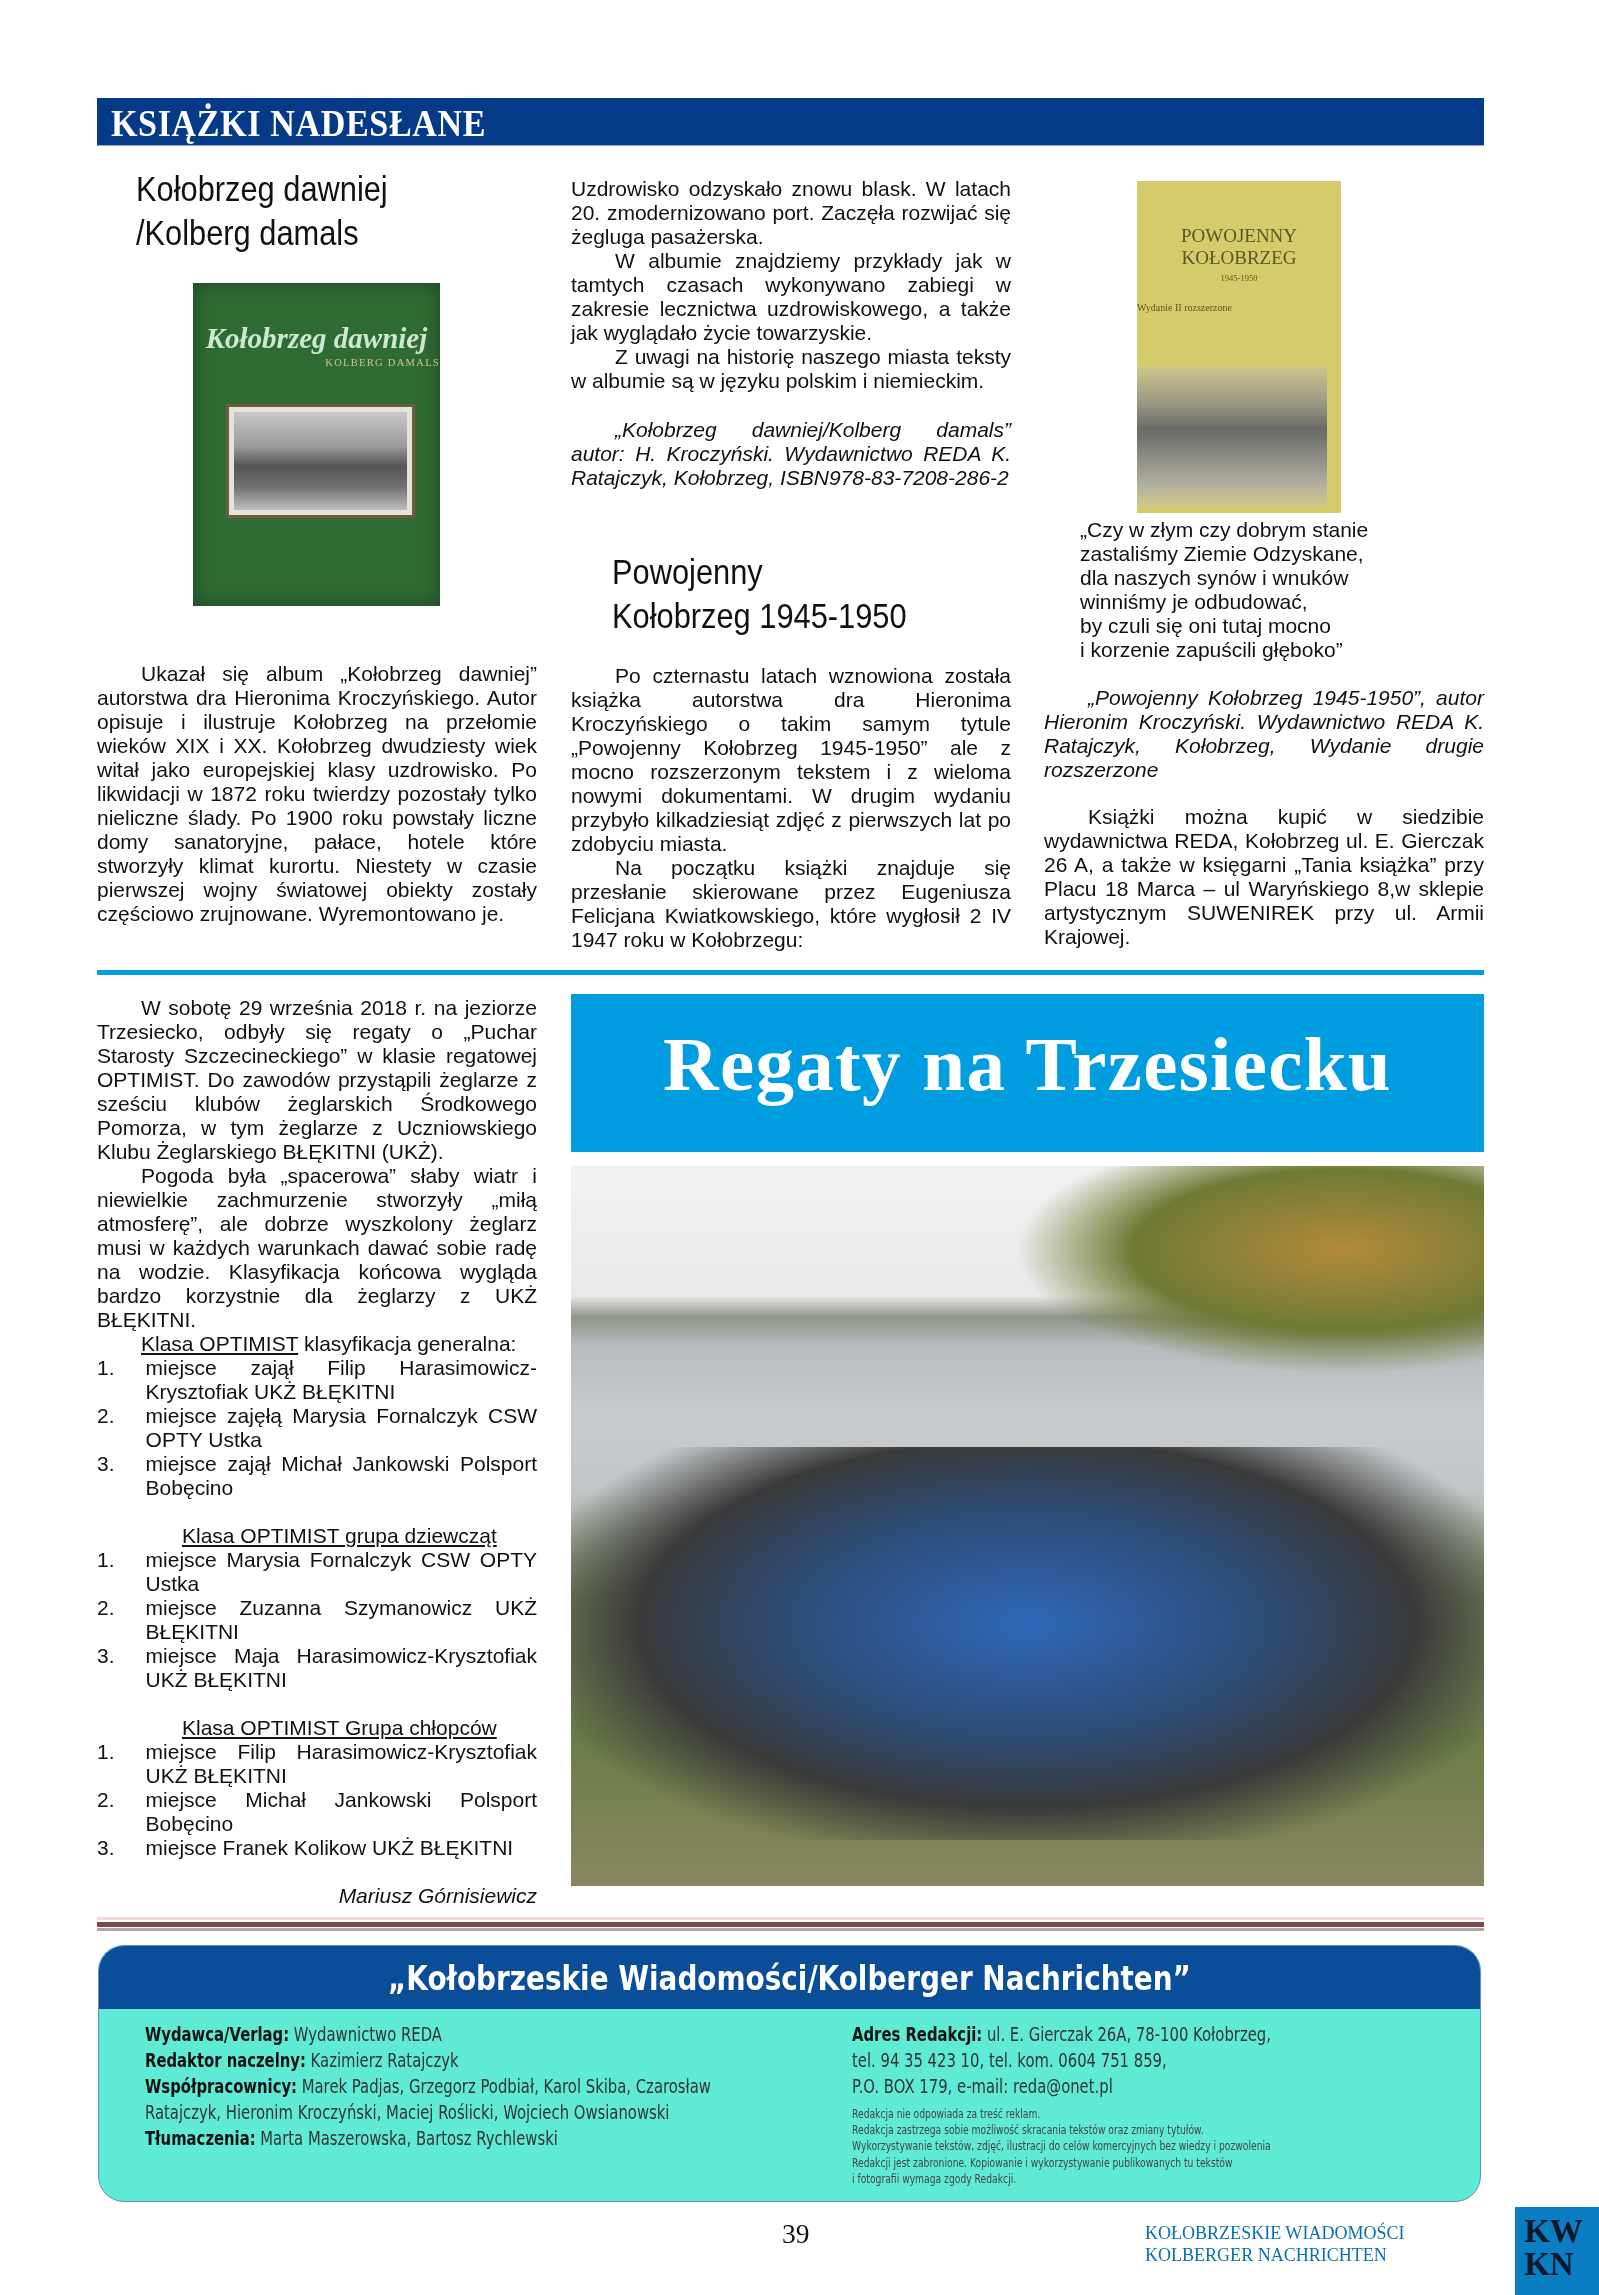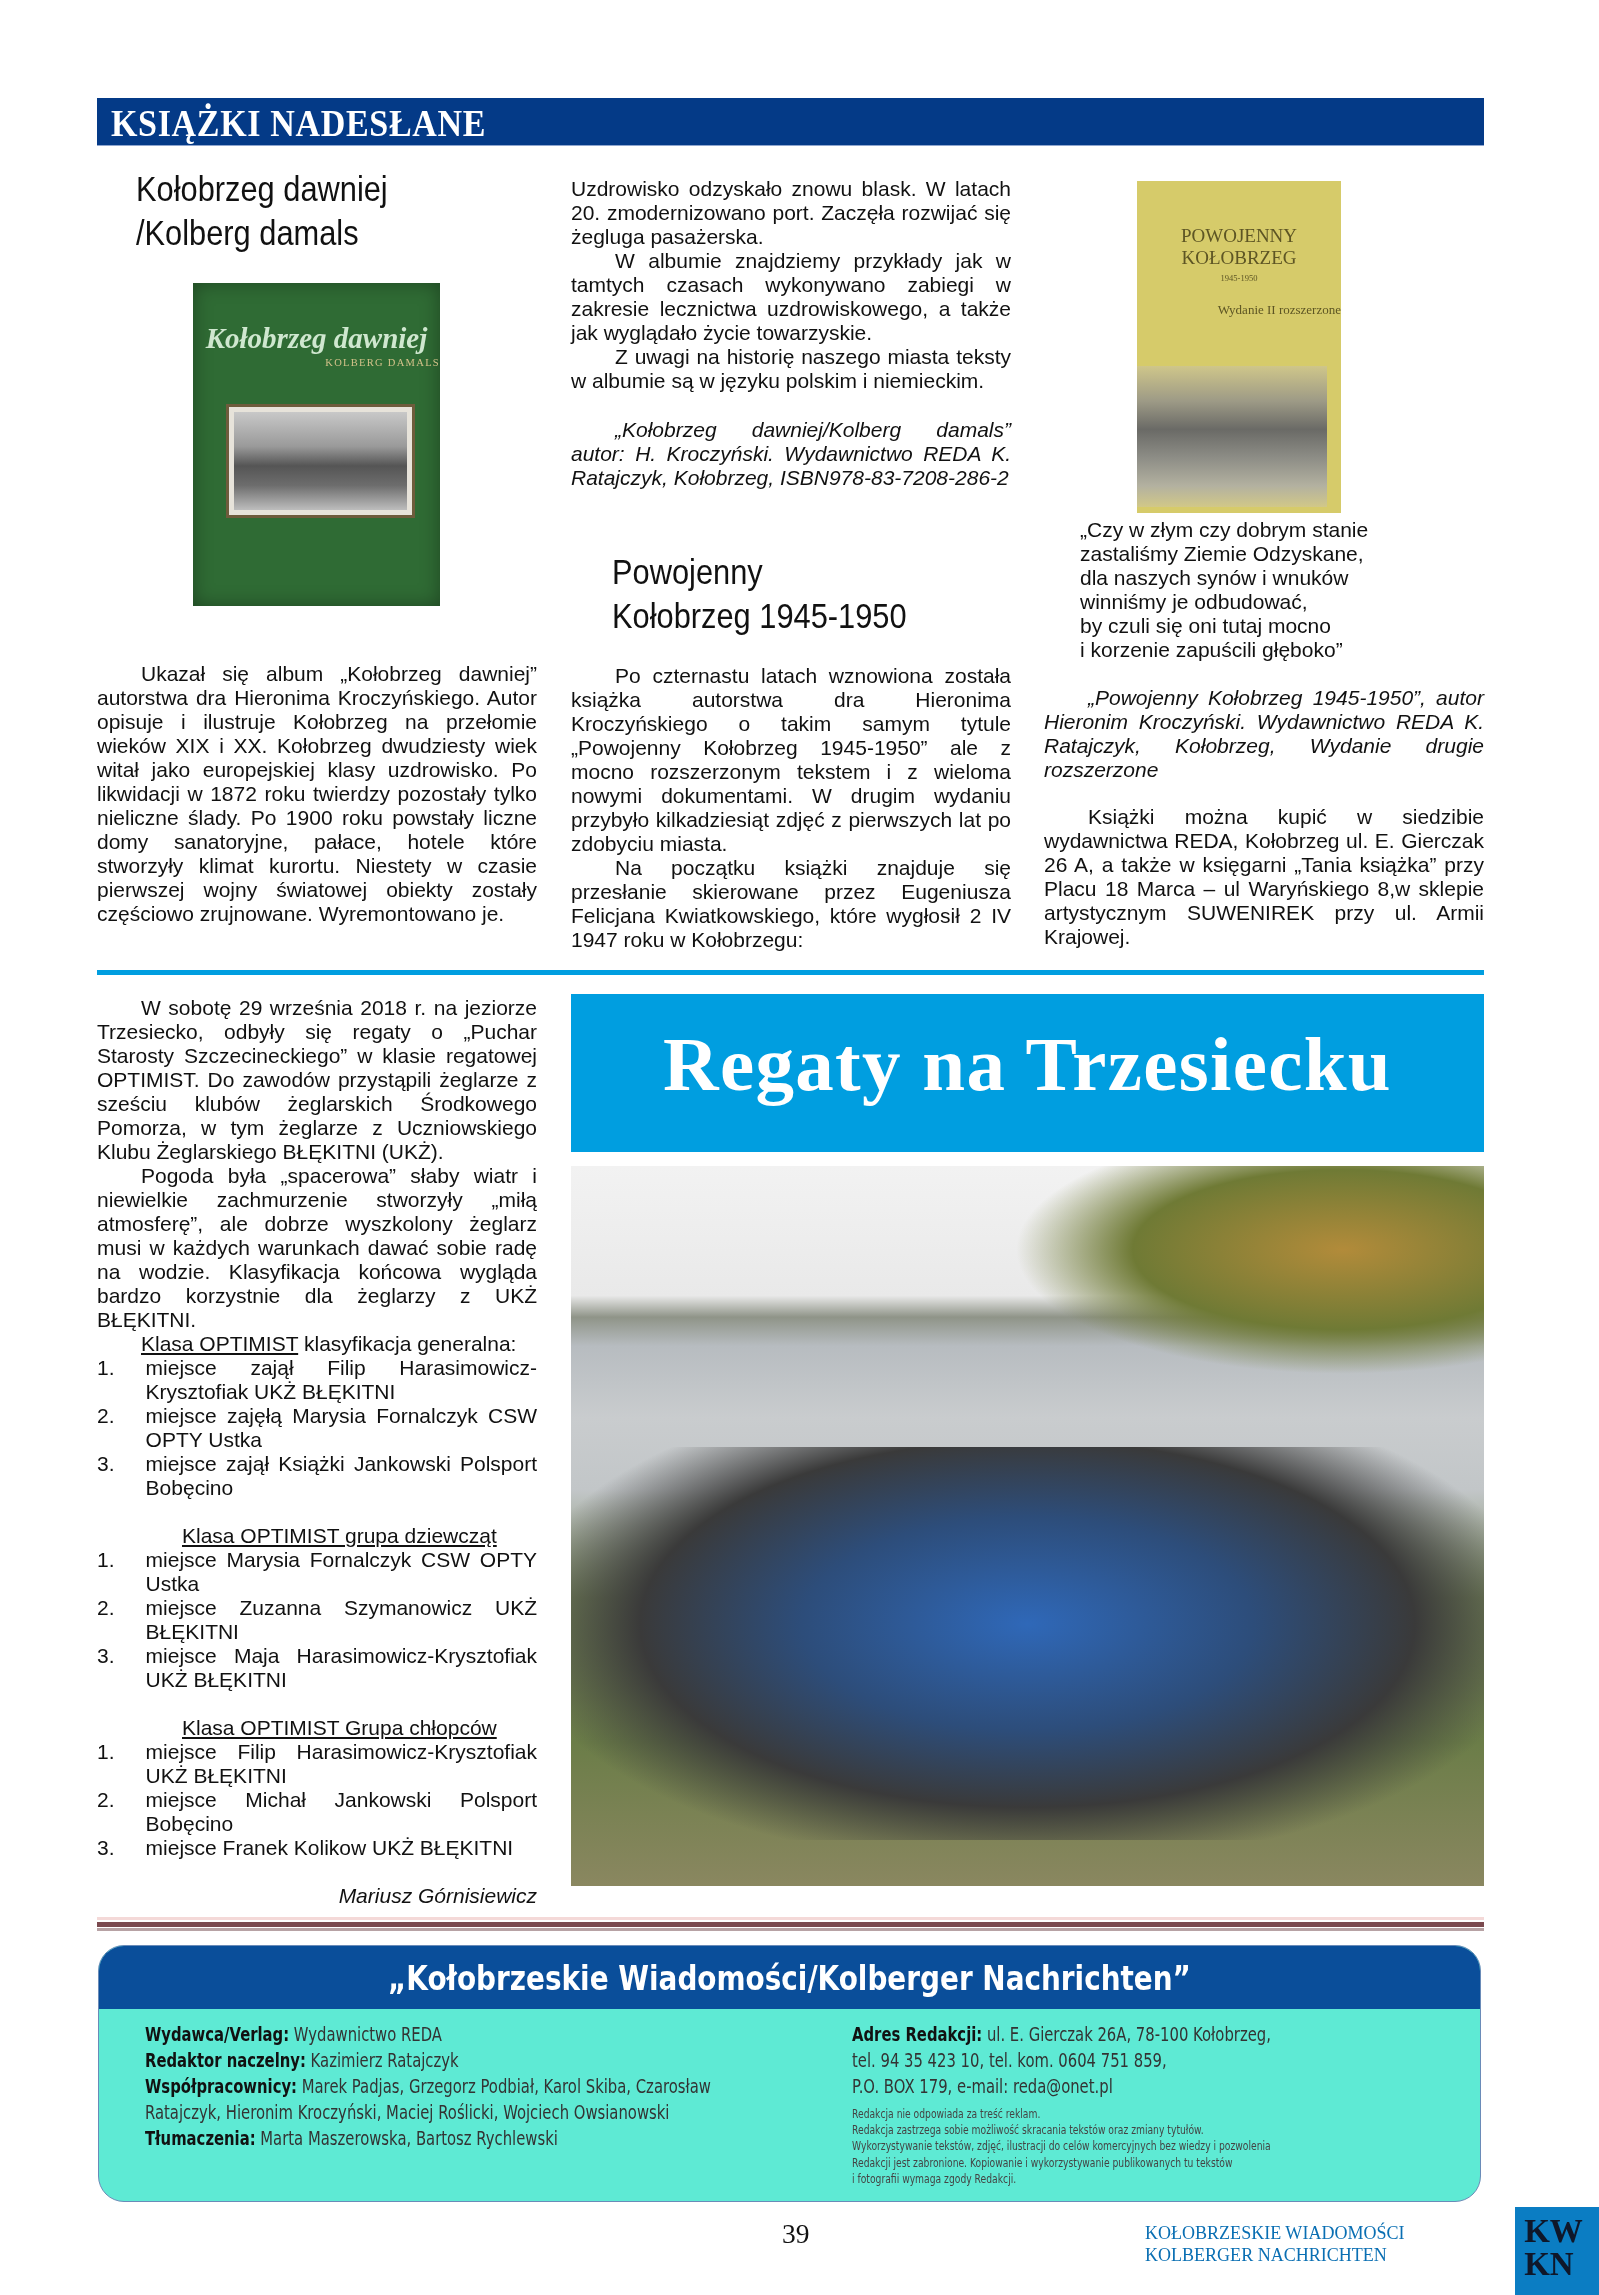--- a/index.html
+++ b/index.html
@@ -27,21 +27,21 @@
   .cover-green .cs { position:absolute; left:0; right:0; top:74px; text-align:right; font-family:"Liberation Serif", serif;
                      font-size:10.5px; color:#d4c28a; letter-spacing:1.3px; }
   .cover-green .photo { position:absolute; left:33px; top:121px; width:183px; height:108px; background:#e7e3da;
                         border:3.9px solid #6e5c3c; }
   .cover-green .photo div { position:absolute; left:5.2px; top:5.2px; right:5.2px; bottom:5.2px;
         background:linear-gradient(180deg,#c8c8c8 0%,#9a9a9a 35%,#555 55%,#6d6d6d 75%,#bdbdbd 100%); }
 
   .cover-yellow { left:1137px; top:181px; width:204px; height:332px; background:#d6cb6a; }
   .cover-yellow .t1 { position:absolute; left:0; right:0; top:44px; text-align:center; font-family:"Liberation Serif", serif; font-size:19px; color:#5d5524; line-height:22px; }
   .cover-yellow .yrs { position:absolute; left:0; right:0; top:92px; text-align:center; font-family:"Liberation Serif", serif; font-size:8.5px; color:#5d5524; }
-  .cover-yellow .ed { position:absolute; left:0; right:0; top:121px; text-align:right; font-family:"Liberation Serif", serif; font-size:13px; color:#5d5524; }
+  .cover-yellow .ed { position:absolute; left:0; right:0; top:121px; text-align:left; font-family:"Liberation Serif", serif; font-size:10px; color:#5d5524; }
   .cover-yellow .photo { position:absolute; left:0; right:14.4px; top:185px; bottom:6.5px;
         background:linear-gradient(180deg,#cfc68a 0%,#9d9a86 25%,#6a6a66 45%,#8d8d86 65%,#b3b1a0 85%,#d1c888 100%); }
 
   
   .blue-rule { left:97px; top:970px; width:1387px; height:5.2px; background:#009ee0; }
   .regaty-box { left:571px; top:994px; width:913px; height:158px; background:#009ee0; }
   .regaty-box span { position:absolute; left:0; right:0; top:26px; text-align:center; font-family:"Liberation Serif", serif;
                      font-weight:bold; font-size:77px; color:#fff; letter-spacing:1.3px; }
 
   
@@ -146,21 +146,21 @@
 <div class="abs blue-rule"></div>
 
 <div class="abs txt" style="left:97px;top:996px;width:440px;">
   <p>W sobotę 29 września 2018 r. na jeziorze Trzesiecko, odbyły się regaty o „Puchar Starosty Szczecineckiego” w klasie regatowej OPTIMIST. Do zawodów przystąpili żeglarze z sześciu klubów żeglarskich Środkowego Pomorza, w tym żeglarze z Uczniowskiego Klubu Żeglarskiego BŁĘKITNI (UKŻ).</p>
   <p>Pogoda była „spacerowa” słaby wiatr i niewielkie zachmurzenie stworzyły „miłą atmosferę”, ale dobrze wyszkolony żeglarz musi w każdych warunkach dawać sobie radę na wodzie. Klasyfikacja końcowa wygląda bardzo korzystnie dla żeglarzy z UKŻ BŁĘKITNI.</p>
 
   <p><u>Klasa OPTIMIST</u><span> klasyfikacja generalna:</span></p>
   <ol class="res">
     <li><span class="n">1.</span><span>miejsce zajął Filip Harasimowicz-Krysztofiak UKŻ BŁĘKITNI</span></li>
     <li><span class="n">2.</span><span>miejsce zajęłą Marysia Fornalczyk CSW OPTY Ustka</span></li>
-    <li><span class="n">3.</span><span>miejsce zajął Książki Jankowski Polsport Bobęcino</span></li>
+    <li><span class="n">3.</span><span>miejsce zajął Michał Jankowski Polsport Bobęcino</span></li>
   </ol>
 
   <p class="sub" style="margin-top:24px;">Klasa OPTIMIST grupa dziewcząt</p>
   <ol class="res">
     <li><span class="n">1.</span><span>miejsce Marysia Fornalczyk CSW OPTY Ustka</span></li>
     <li><span class="n">2.</span><span>miejsce Zuzanna Szymanowicz UKŻ BŁĘKITNI</span></li>
     <li><span class="n">3.</span><span>miejsce Maja Harasimowicz-Krysztofiak UKŻ BŁĘKITNI</span></li>
   </ol>
 
   <p class="sub" style="margin-top:24px;">Klasa OPTIMIST Grupa chłopców</p>

